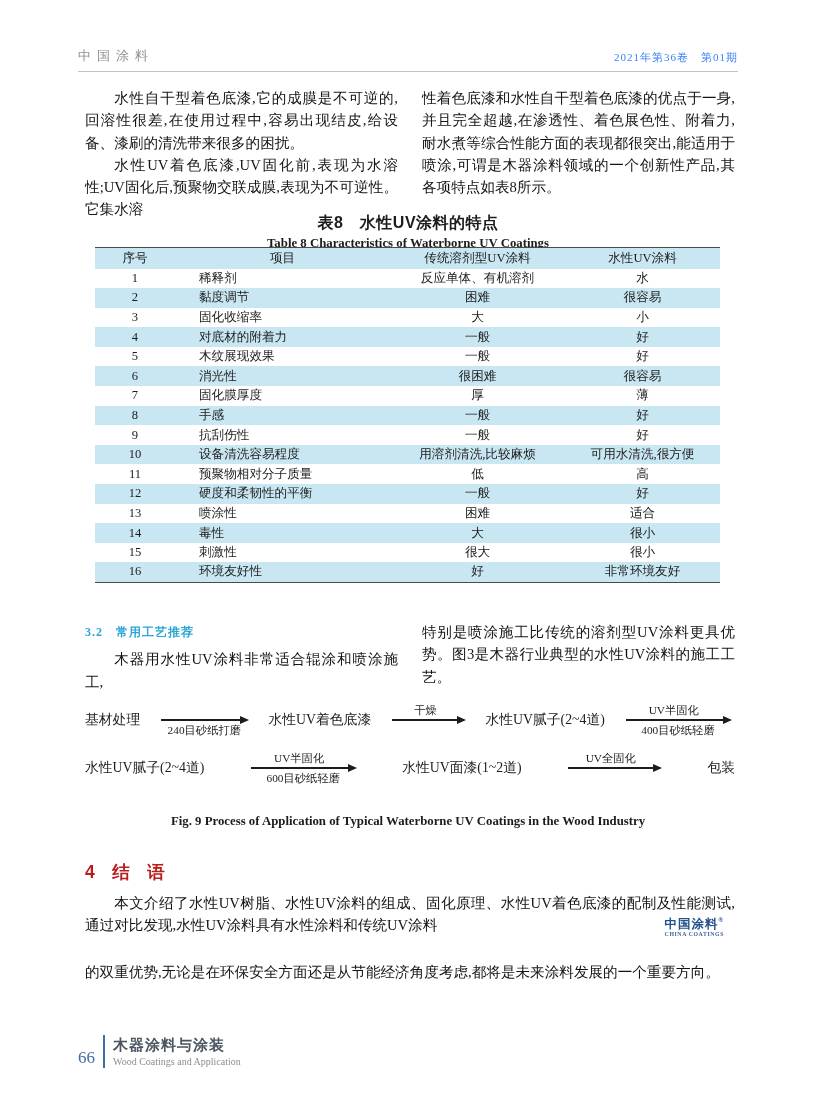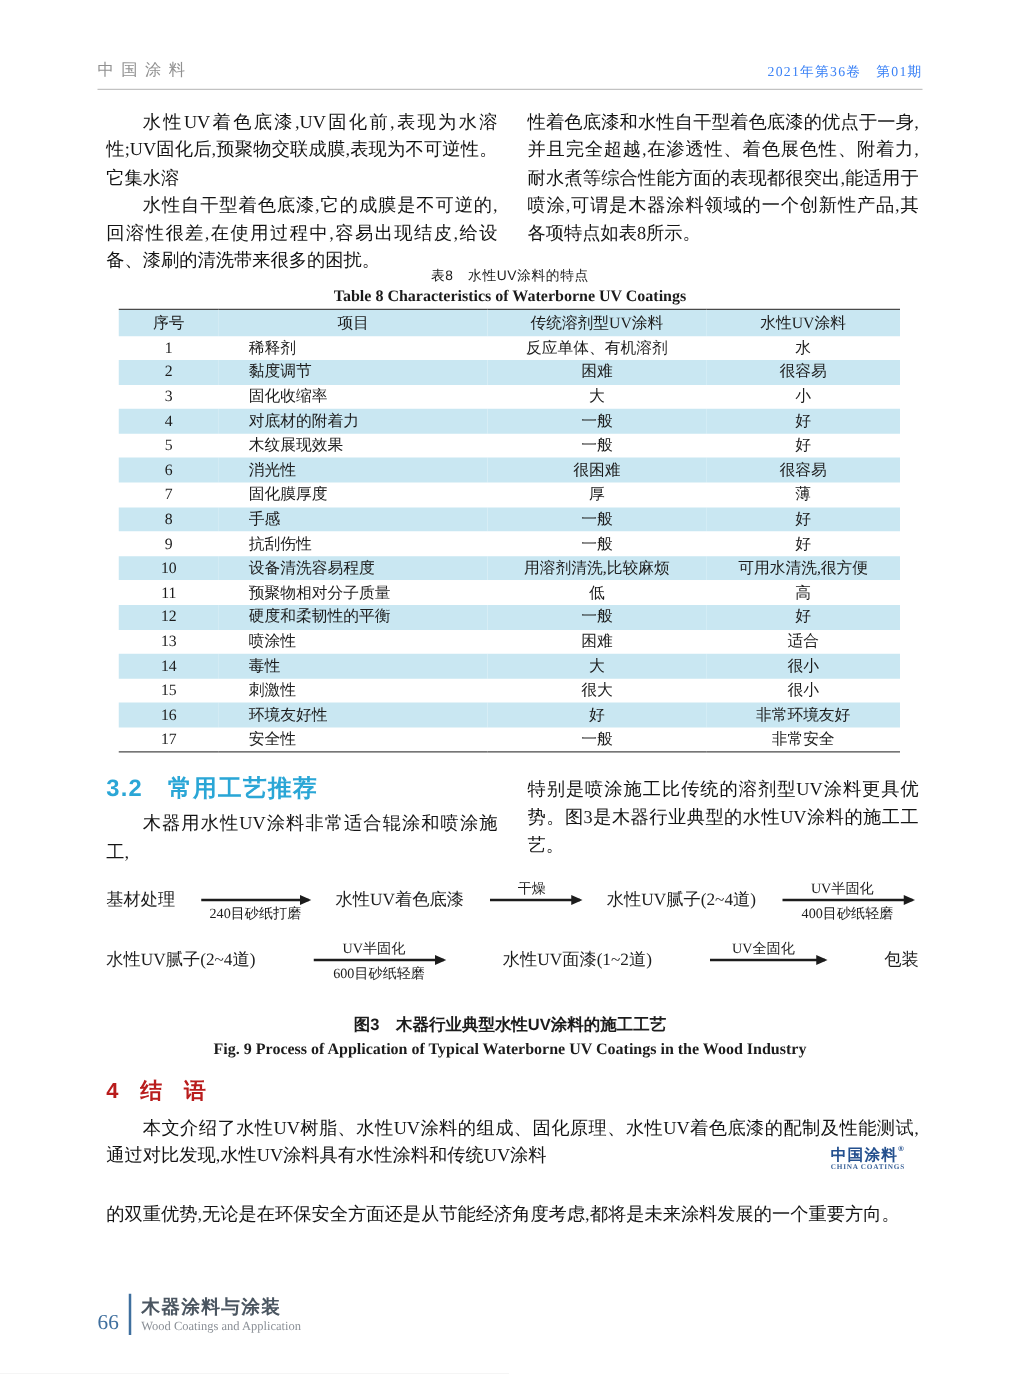--- a/index.html
+++ b/index.html
@@ -13,35 +13,35 @@
   .hdr .issue { font-size:11px; color:#3b82f6; letter-spacing:1px; }
 
   
   .cols { display:flex; gap:24px; }
   .col { flex:1; font-size:14.6px; line-height:22.3px; text-align:justify; color:#141414; }
   .col p.indent { text-indent:2em; }
   .intro { position:absolute; top:87px; left:85px; right:81px; }
 
   
   .tbl-titles { position:absolute; top:213px; left:0; right:0; text-align:center; }
-  .tbl-titles .zh { font-size:11px; font-weight:normal; font-family:"Liberation Sans",sans-serif; letter-spacing:.5px; }
+  .tbl-titles .zh { font-size:16px; font-weight:bold; font-family:"Liberation Sans",sans-serif; letter-spacing:.5px; }
   .tbl-titles .en { font-size:12.8px; font-weight:bold; margin-top:2px; }
 
   
   table.t8 { position:absolute; top:247px; left:95px; width:625px; border-collapse:collapse; font-size:12.6px; border-top:1.5px solid #4a4a4a; border-bottom:1.5px solid #4a4a4a; }
   table.t8 th { background:#c9e7f2; font-weight:normal; height:21px; text-align:center; }
   table.t8 td { height:19.6px; text-align:center; }
   table.t8 tr:nth-child(even) td { background:#c9e7f2; }
   table.t8 .col-item { text-align:left; padding-left:24px; }
   table.t8 col.c1 { width:80px; } table.t8 col.c2 { width:215px; }
   table.t8 col.c3 { width:175px; } table.t8 col.c4 { width:155px; }
 
   
   .s32 { position:absolute; top:621px; left:85px; right:81px; }
-  .s32 .heading { color:#2aa6d6; font-weight:bold; font-size:19px; font-family:Liberation Sans, sans-serif; letter-spacing:1px; margin-bottom:5px; }
+  .s32 .heading { color:#2aa6d6; font-weight:bold; font-size:12px; font-family:Liberation Serif, serif; letter-spacing:1px; margin-bottom:5px; }
 
   
   .flow { position:absolute; top:698px; left:85px; right:81px; font-size:13.8px; }
   .frow { display:flex; align-items:center; justify-content:space-between; height:44px; white-space:nowrap; }
   .frow + .frow { margin-top:4px; }
   .arrow { position:relative; height:1.2px; background:#1c1c1c; margin:0 5px; align-self:center; }
   .arrow::after { content:""; position:absolute; right:-2px; top:-3.9px; width:0; height:0; border-left:9px solid #1c1c1c; border-top:4.5px solid transparent; border-bottom:4.5px solid transparent; }
   .arrow .above { position:absolute; bottom:3px; left:46%; transform:translateX(-50%); font-size:11.3px; }
   .arrow .below { position:absolute; top:4px; left:50%; transform:translateX(-50%); font-size:11.3px; }
 
@@ -72,22 +72,22 @@
 
 <div class="page">
 
   <div class="hdr">
     <span class="journal">中国涂料</span>
     <span class="issue">2021年第36卷　第01期</span>
   </div>
 
   <div class="intro cols">
     <div class="col">
+      <p class="indent">水性自干型着色底漆,它的成膜是不可逆的,回溶性很差,在使用过程中,容易出现结皮,给设备、漆刷的清洗带来很多的困扰。</p>
       <p class="indent">水性UV着色底漆,UV固化前,表现为水溶性;UV固化后,预聚物交联成膜,表现为不可逆性。它集水溶</p>
-      <p class="indent">水性自干型着色底漆,它的成膜是不可逆的,回溶性很差,在使用过程中,容易出现结皮,给设备、漆刷的清洗带来很多的困扰。</p>
     </div>
     <div class="col">
       <p>性着色底漆和水性自干型着色底漆的优点于一身,并且完全超越,在渗透性、着色展色性、附着力,耐水煮等综合性能方面的表现都很突出,能适用于喷涂,可谓是木器涂料领域的一个创新性产品,其各项特点如表8所示。</p>
     </div>
   </div>
 
   <div class="tbl-titles">
     <div class="zh">表8　水性UV涂料的特点</div>
     <div class="en">Table 8   Characteristics of Waterborne UV Coatings</div>
   </div>
@@ -196,26 +196,20 @@
           <td>15</td>
           <td class="col-item">刺激性</td>
           <td>很大</td>
           <td>很小</td>
         </tr>
         <tr>
           <td>16</td>
           <td class="col-item">环境友好性</td>
           <td>好</td>
           <td>非常环境友好</td>
-        </tr>
-        <tr>
-          <td>17</td>
-          <td class="col-item">安全性</td>
-          <td>一般</td>
-          <td>非常安全</td>
         </tr>
       </tbody>
   </table>
 
   <div class="s32">
     <div class="cols">
       <div class="col">
         <div class="heading">3.2　常用工艺推荐</div>
         <p class="indent">木器用水性UV涂料非常适合辊涂和喷涂施工,</p>
       </div>
@@ -249,21 +243,20 @@
       </span>
       <span>水性UV面漆(1~2道)</span>
       <span class="arrow" style="width:92px;">
         <span class="above">UV全固化</span>
       </span>
       <span>包装</span>
     </div>
   </div>
 
   <div class="figcap">
-    <div class="zh">图3　木器行业典型水性UV涂料的施工工艺</div>
     <div class="en">Fig. 9   Process of Application of Typical Waterborne UV Coatings in the Wood Industry</div>
   </div>
 
   <div class="s4head">4　结　语</div>
 
   <div class="s4body cols">
     <div class="col">
       <p class="indent">本文介绍了水性UV树脂、水性UV涂料的组成、固化原理、水性UV着色底漆的配制及性能测试,通过对比发现,水性UV涂料具有水性涂料和传统UV涂料</p>
     </div>
     <div class="col">

